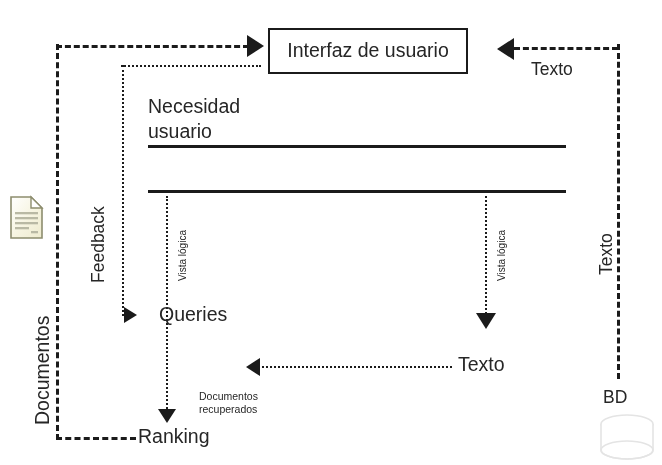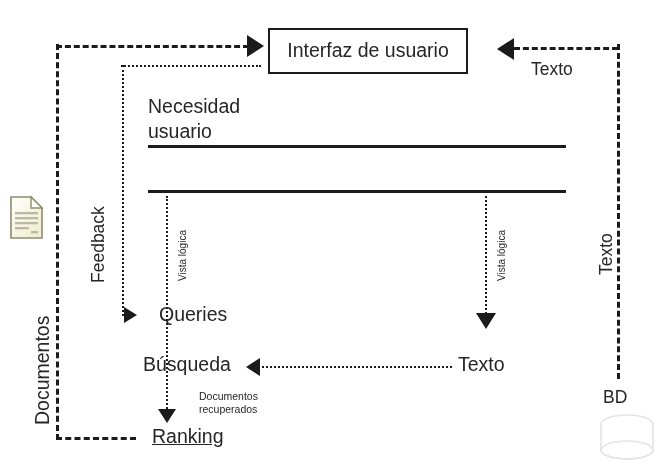--- a/index.html
+++ b/index.html
@@ -177,25 +177,24 @@
   <div class="dot-v" style="left:166px; top:196px; height:220px;"></div>
   <div class="lbl tiny rot" style="left:178px; top:281px;">Vista lógica</div>
   <div class="arw arw-d-sm" style="left:158px; top:409px;"></div>
 
   <div class="dot-v" style="left:485px; top:196px; height:122px;"></div>
   <div class="lbl tiny rot" style="left:497px; top:281px;">Vista lógica</div>
   <div class="arw arw-d" style="left:476px; top:313px;"></div>
 
   <div class="lbl big" style="left:143px; top:305px;margin-left:16px;">Queries</div>
 
-  <div class="lbl big" style="left:143px; top:355px;">Búsqueda</div>
 
   <div class="arw arw-l-sm" style="left:246px; top:358px;"></div>
   <div class="dot-h" style="left:262px; top:366px; width:190px;"></div>
 
   <div class="lbl big" style="left:458px; top:355px;">Texto</div>
 
   <div class="lbl small" style="left:199px; top:390px;">Documentos</div>
   <div class="lbl small" style="left:199px; top:403px;">recuperados</div>
 
-  <div class="lbl big" style="left:152px; top:427px;text-decoration:underline;">Ranking</div>
+  <div class="lbl big" style="left:138px; top:427px;">Ranking</div>
 
 </div>
 
 </body></html>

